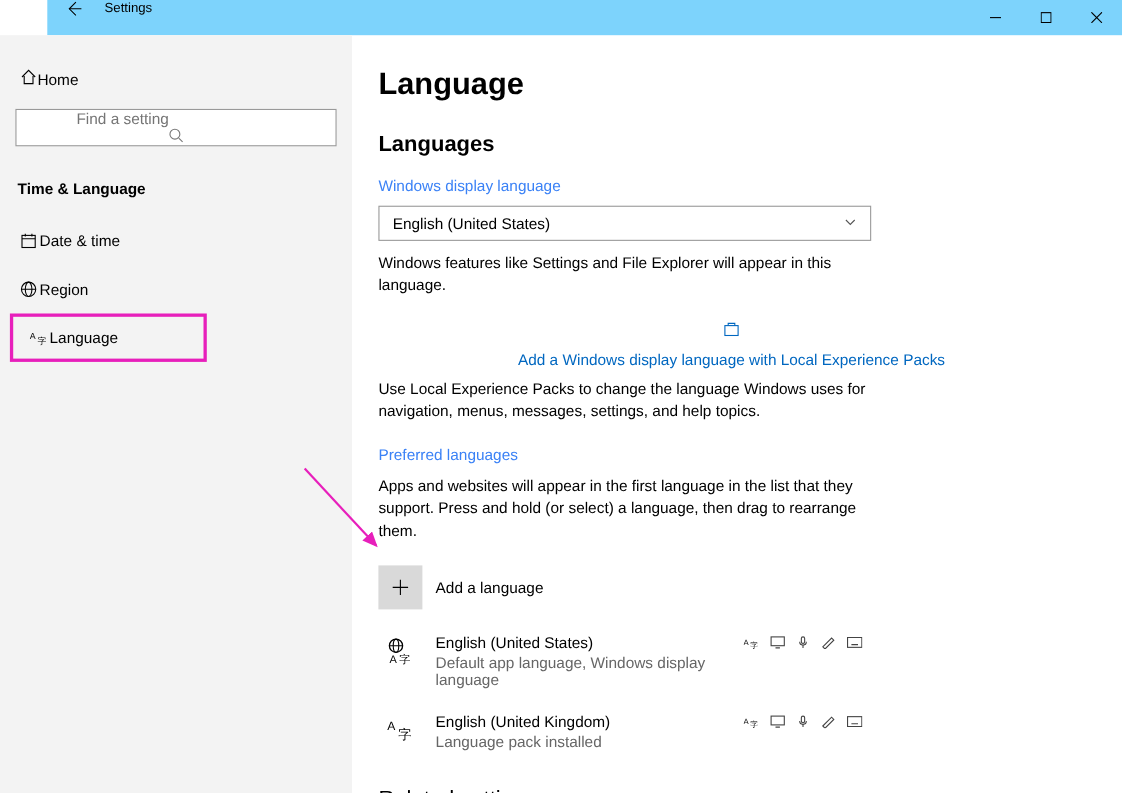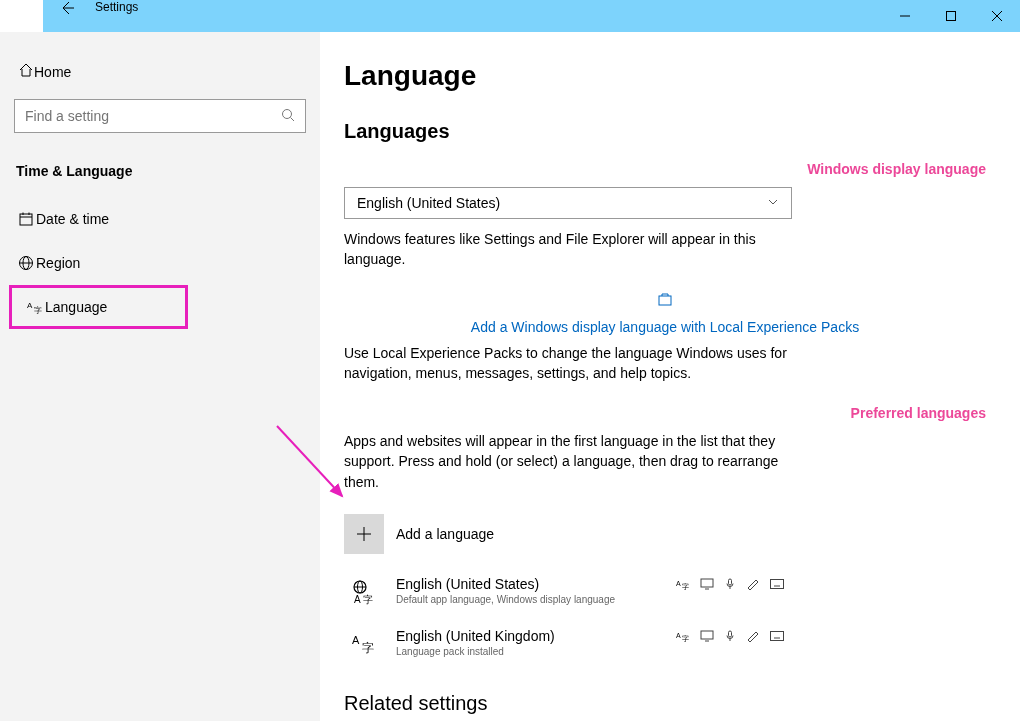--- a/index.html
+++ b/index.html
@@ -9,47 +9,47 @@
   .titlebar { height: 32px; display: flex; align-items: flex-start; background: #7dd3fc; margin-left: 43px; }
   .titlebar .back { width: 48px; display: flex; justify-content: center; align-items: center; font-size: 14px; color: #000; cursor: default; }
   .titlebar .title { font-size: 12px; color: #000; padding-left: 4px; }
   .titlebar .spacer { flex: 1; }
   .titlebar .winbtn { width: 46px; height: 32px; display: flex; justify-content: center; align-items: center; font-size: 10px; }
   .titlebar .winbtn svg { stroke: #000; }
 
   
   .sidebar { position: absolute; left: 0; top: 32px; width: 320px; bottom: 0; background: #f3f3f3; padding-top: 20px; }
   .sidebar .home { display: flex; align-items: center; padding: 10px 18px; font-size: 14px; cursor: default; }
-  .sidebar .search { margin: 8px 14px 20px 14px; height: 34px; border: 1px solid #999; background: #fff; display: flex; align-items: center; padding: 0 10px; justify-content: space-between; }
+  .sidebar .search { margin: 8px 14px 20px 14px; height: 34px; border: 1px solid #999; background: #fff; display: flex; align-items: center; padding: 0 10px; justify-content: space-between; flex-direction: column; }
   .sidebar .search input { border: none; outline: none; font-size: 14px; background: transparent; flex: 1; }
   .sidebar .category { font-weight: 600; font-size: 14px; padding: 10px 18px 18px 16px; }
   .sidebar .nav-item { display: flex; align-items: center; gap: 2px; padding: 14px 18px; font-size: 14px; cursor: default; }
   .sidebar .nav-item .icon { width: 16px; display: flex; justify-content: center; }
   .sidebar .nav-item.highlight { outline: 3px solid #e71fbb; outline-offset: -3px; margin-left: 9px; margin-right: 132px; }
 
   
   .main { position: absolute; left: 320px; right: 0; top: 32px; bottom: 0; padding: 28px 34px 0 24px; overflow: hidden; }
   .main h1 { font-weight: 600; font-size: 28px; margin-bottom: 28px; }
   .main h2 { font-weight: 600; font-size: 20px; margin-bottom: 18px; }
-  .main h3 { font-weight: 700; font-size: 14px; margin-bottom: 10px; color: #ec4899; text-align: right; }
+  .main h3 { font-weight: 400; font-size: 14px; margin-bottom: 10px; color: #3b82f6; }
   .main .select { width: 448px; height: 32px; border: 1px solid #999; display: flex; align-items: center; justify-content: space-between; padding: 0 12px; font-size: 14px; margin-bottom: 10px; cursor: default; }
   .main .desc { font-size: 14px; color: #000; max-width: 450px; line-height: 1.45; margin-bottom: 22px; }
   .main .link-row { display: flex; align-items: center; gap: 10px; margin-bottom: 8px; flex-direction: column; }
   .main .link-row a { color: #0067c0; font-size: 14px; text-decoration: none; }
   .main .link-row .store-icon { color: #0067c0; font-size: 14px; }
 
   .add-lang { display: flex; align-items: center; gap: 12px; margin-bottom: 14px; cursor: default; }
   .add-lang .plus { width: 40px; height: 40px; background: #d9d9d9; display: flex; align-items: center; justify-content: center; font-size: 20px; font-weight: 300; }
   .add-lang .label { font-size: 14px; }
 
   .lang-item { display: flex; align-items: flex-start; gap: 12px; padding: 8px 0 14px 0; cursor: default; max-width: 440px; }
   .lang-item .glyph { width: 40px; display: flex; justify-content: center; font-size: 20px; padding-top: 2px; }
   .lang-item .text { flex: 1; }
   .lang-item .name { font-size: 14px; color: #000; }
-  .lang-item .sub { font-size: 10px; color: #666; margin-top: 2px; }
+  .lang-item .sub { font-size: 14px; color: #666; margin-top: 2px; }
   .lang-item .badges { display: flex; gap: 10px; font-size: 12px; color: #444; padding-top: 2px; }
 
   .related { font-size: 20px; font-weight: 400; margin-top: 20px; }
 
   
   .arrow-annotation { position: absolute; left: 272px; top: 421px; pointer-events: none; }
 
   .chev { font-size: 10px; color: #555; }
   .search-icon { color: #777; font-size: 13px; }
 </style>

